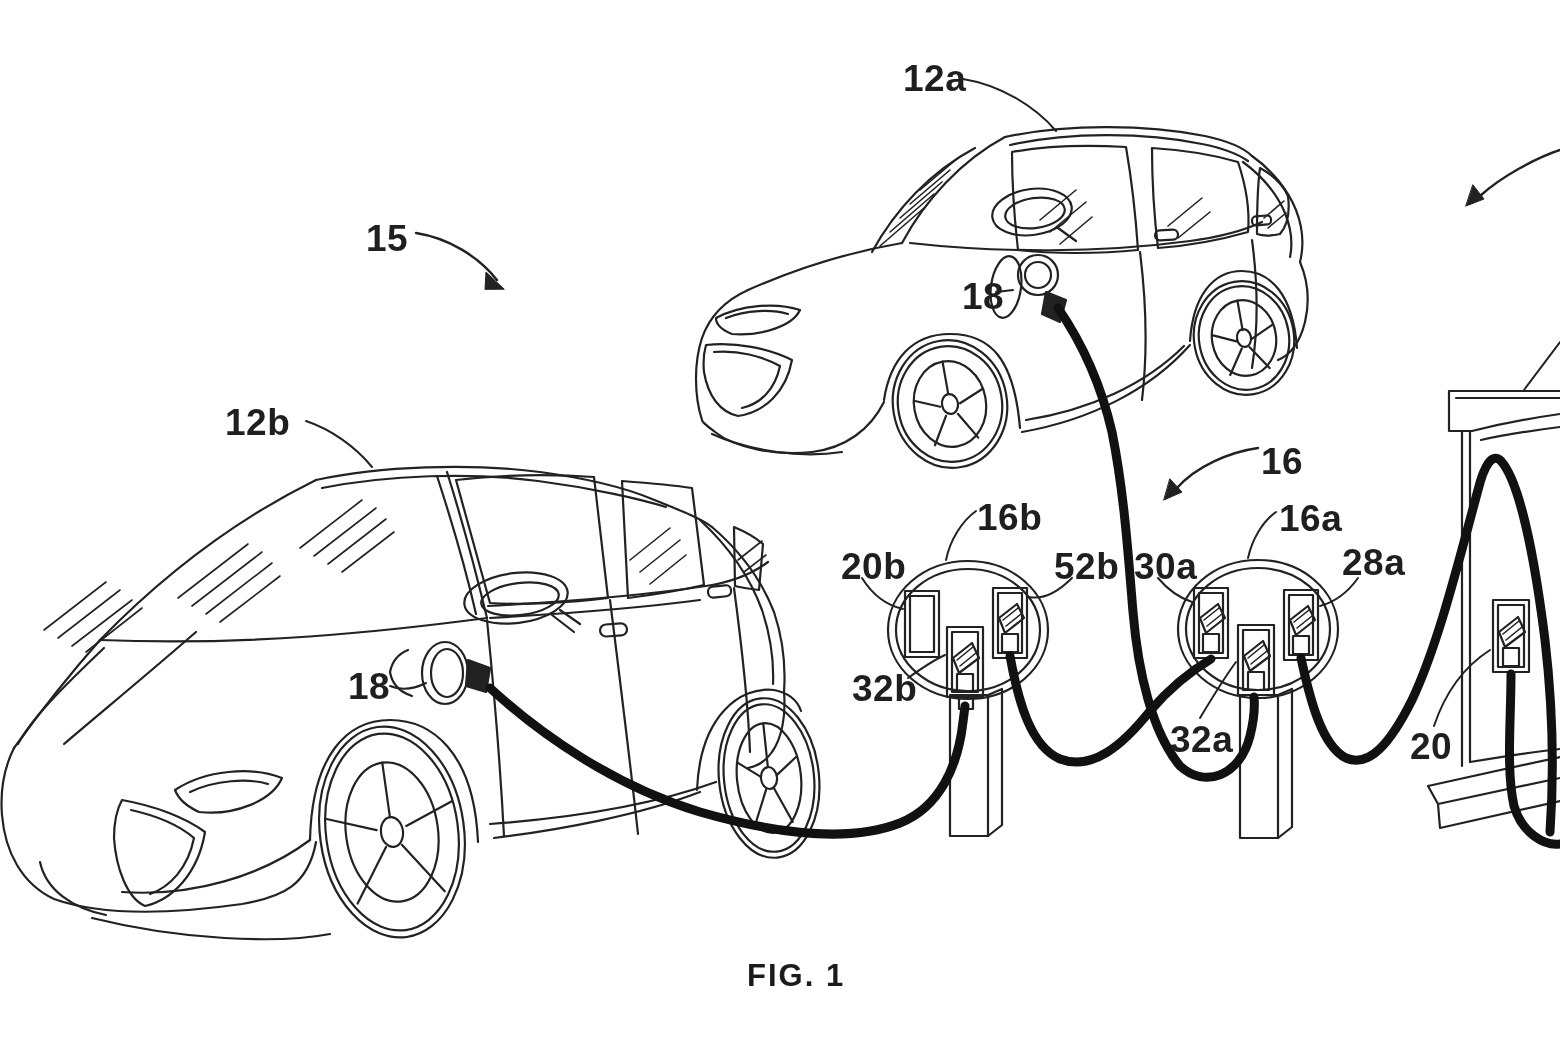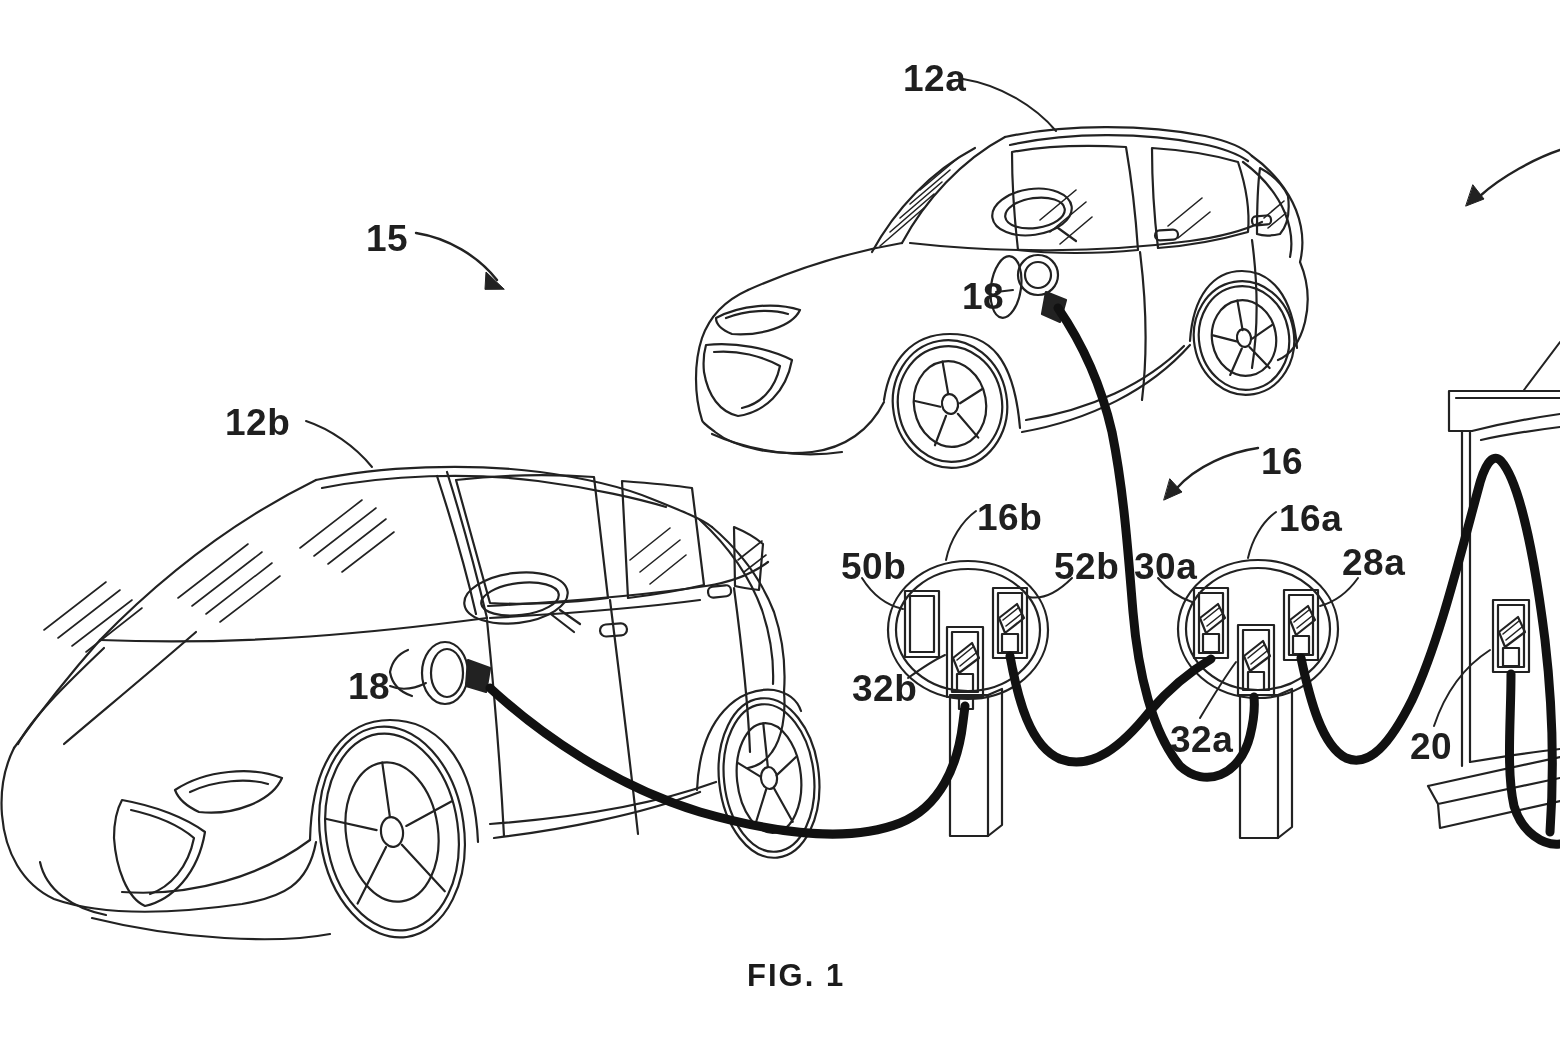--- a/index.html
+++ b/index.html
@@ -286,21 +286,21 @@
 </svg>
 
   <div class="ref-label" style="left:903px;top:58px;">12a</div>
   <div class="ref-label" style="left:366px;top:218px;">15</div>
   <div class="ref-label" style="left:225px;top:402px;">12b</div>
   <div class="ref-label" style="left:962px;top:276px;">18</div>
   <div class="ref-label" style="left:348px;top:666px;">18</div>
   <div class="ref-label" style="left:1261px;top:441px;">16</div>
   <div class="ref-label" style="left:977px;top:497px;">16b</div>
   <div class="ref-label" style="left:1279px;top:498px;">16a</div>
-  <div class="ref-label" style="left:841px;top:546px;">50b</div>
+  <div class="ref-label" style="left:841px;top:546px;">20b</div>
   <div class="ref-label" style="left:1054px;top:546px;">52b</div>
   <div class="ref-label" style="left:1134px;top:546px;">30a</div>
   <div class="ref-label" style="left:1342px;top:542px;">28a</div>
   <div class="ref-label" style="left:852px;top:668px;">32b</div>
   <div class="ref-label" style="left:1170px;top:719px;">32a</div>
   <div class="ref-label" style="left:1410px;top:726px;">20</div>
 
   <div class="caption" style="left:747px;top:958px;">FIG. 1</div>
 </div>
 

